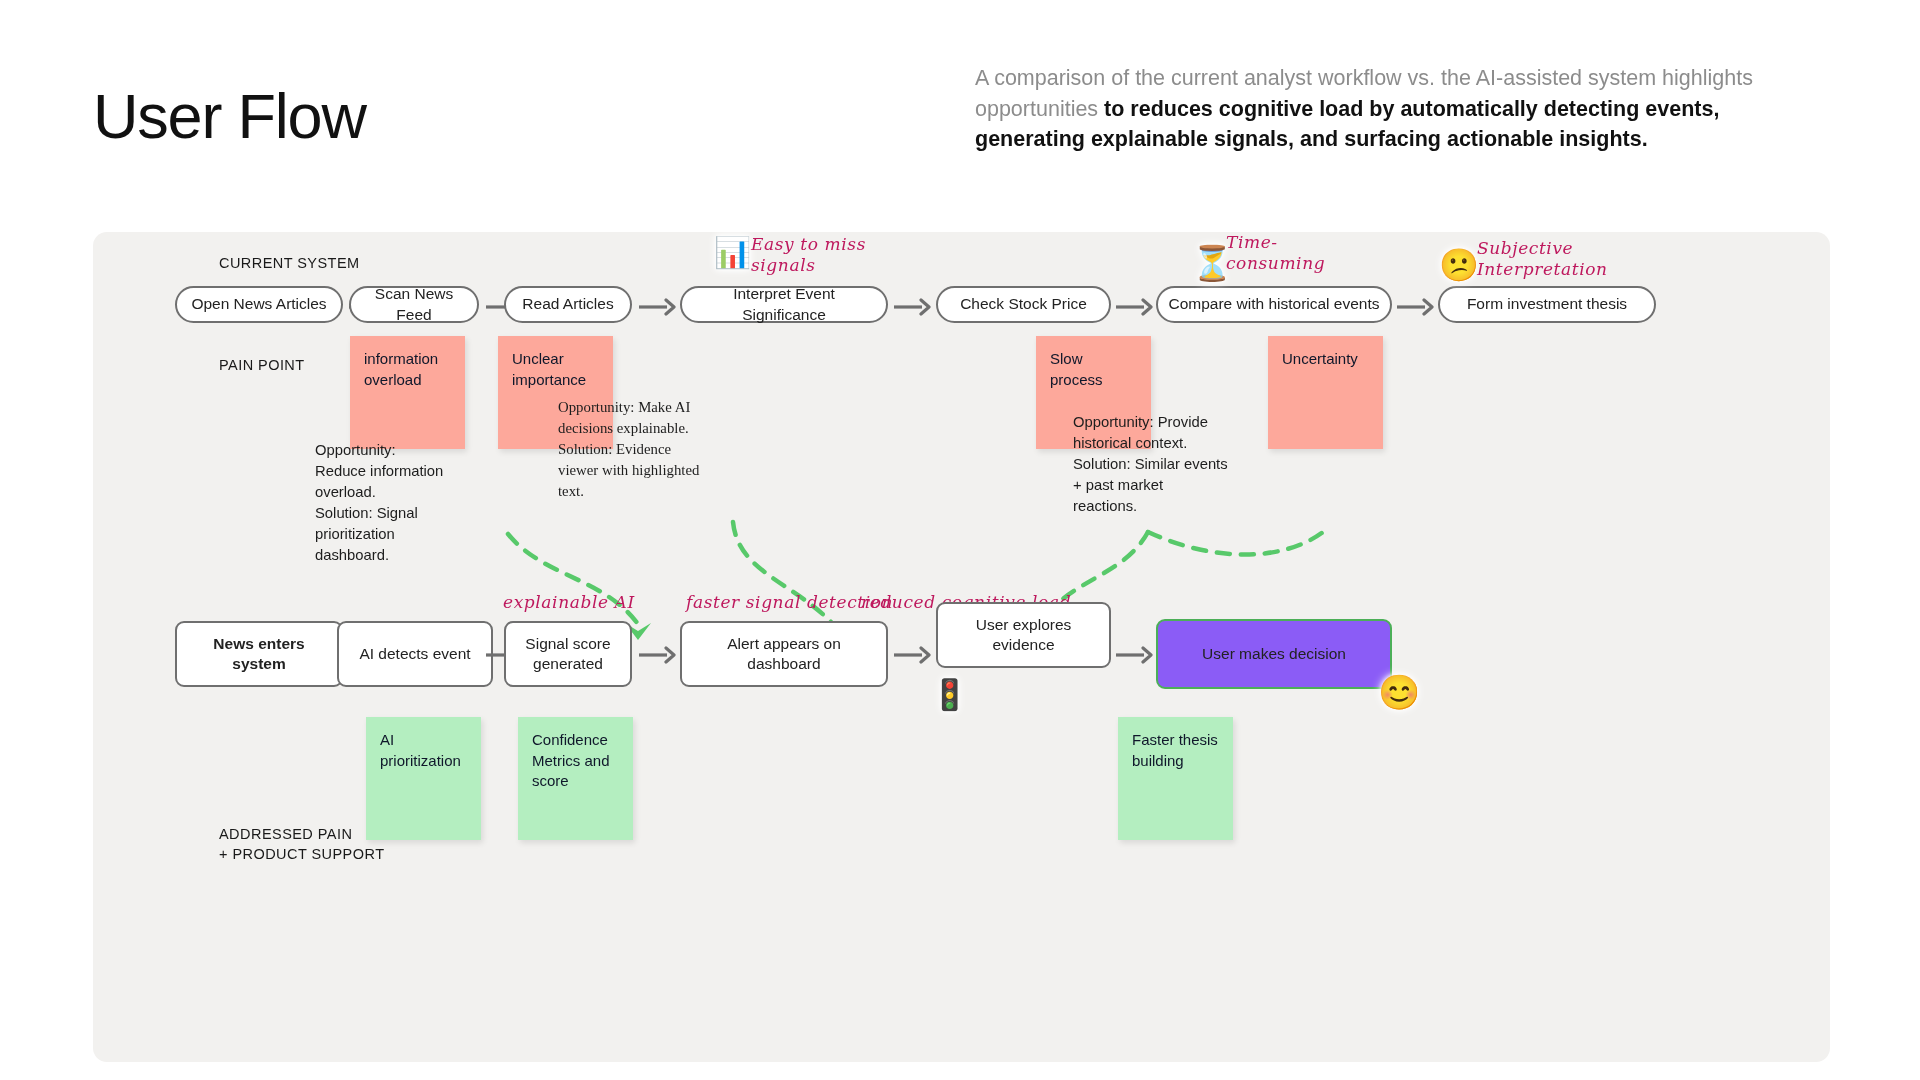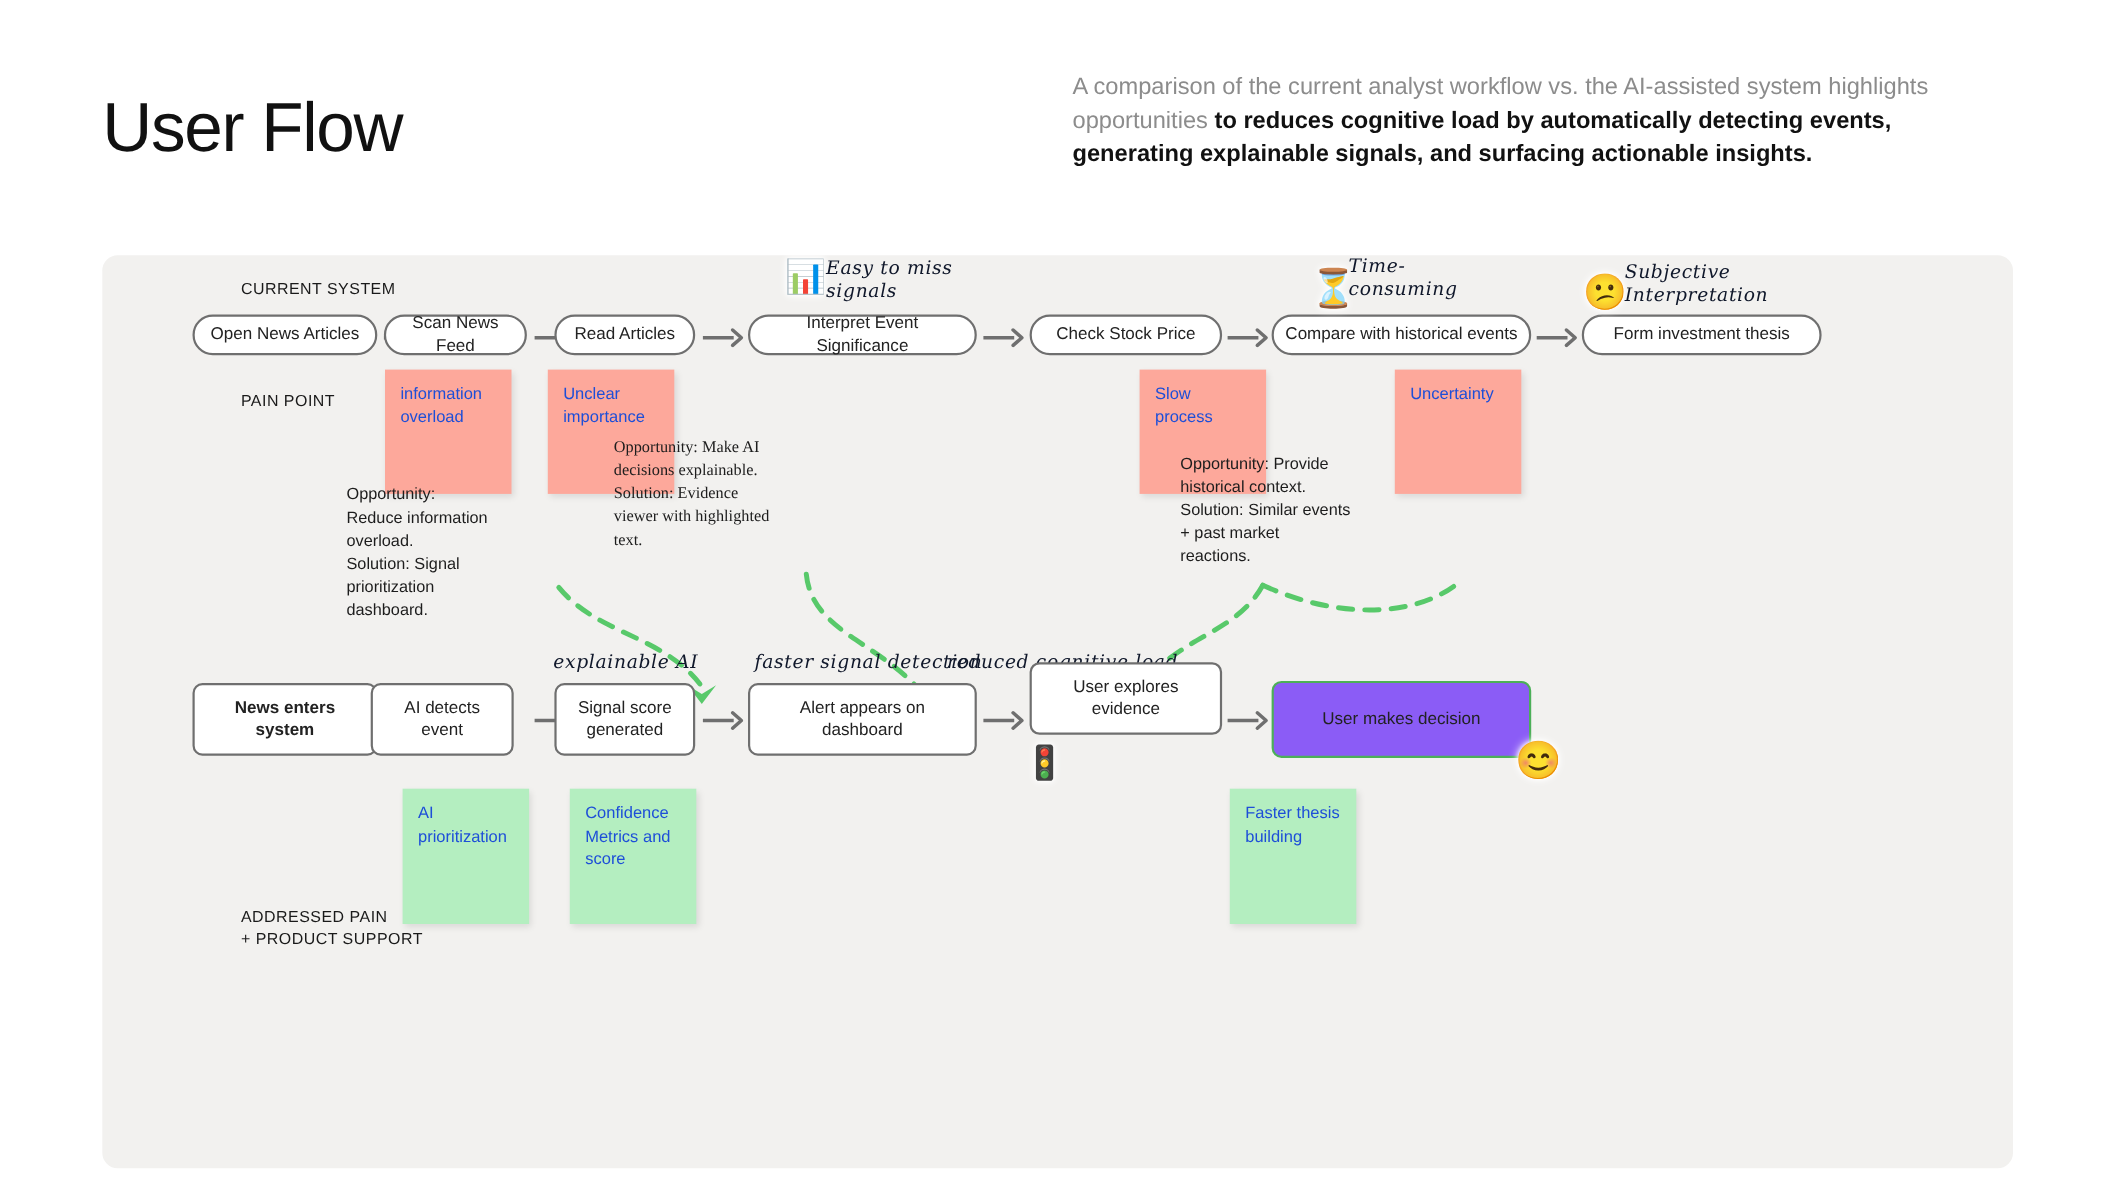--- a/index.html
+++ b/index.html
@@ -52,37 +52,37 @@
   
   .arrow-h {
     position: absolute; height: 22px;
     display: flex; align-items: center;
   }
   .arrow-h svg { display: block; }
 
   
   .sticky {
     position: absolute; padding: 13px 14px;
-    font-size: 15px; line-height: 1.38; color: #1d4ed8;
+    font-size: 15px; line-height: 1.38; color: #0f172a;
     box-shadow: 2px 3px 6px rgba(0,0,0,0.10);
     white-space: pre-line;
   }
   .sticky.pink { background: #fda89b; }
   .sticky.green { background: #b4eec0; }
 
   
   .opp-text {
     position: absolute; font-size: 14.8px; line-height: 1.42;
     color: #1d1d1d; white-space: pre-line;
   }
 
   
   .handwriting {
     position: absolute; font-family: "DejaVu Serif", serif;
-    font-style: italic; font-size: 17px; color: #0f172a;
+    font-style: italic; font-size: 17px; color: #be185d;
     line-height: 1.25; letter-spacing: 0.6px; white-space: pre-line;
   }
 
   
   .emoji {
     position: absolute; font-size: 34px; line-height: 1;
     filter: drop-shadow(0 0 2px #ffffff) drop-shadow(0 0 4px #ffffff);
     user-select: none;
   }
 
@@ -206,21 +206,21 @@
     <div class="handwriting" style="left:768px; top:360px;">reduced cognitive load</div>
 
     <div class="node rect" style="left:82px; top:389px; width:168px; height:66px;font-weight:bold;">News enters system</div>
     <div class="arrow-h" style="left:255px; top:412px; width:36px;">
       <svg width="36" height="18" viewBox="0 0 36 18">
           <path d="M1 9 H27" stroke="#6f6f6f" stroke-width="3.2" fill="none"></path>
           <path d="M26 2 L34 9 L26 16" stroke="#6f6f6f" stroke-width="3.2" fill="none" stroke-linecap="round" stroke-linejoin="round"></path>
         </svg>
     </div>
 
-    <div class="node rect" style="left:244px; top:389px; width:130px; height:66px;">AI detects event</div>
+    <div class="node rect" style="left:244px; top:389px; width:156px; height:66px;">AI detects event</div>
     <div class="arrow-h" style="left:392px; top:412px; width:36px;">
       <svg width="36" height="18" viewBox="0 0 36 18">
           <path d="M1 9 H27" stroke="#6f6f6f" stroke-width="3.2" fill="none"></path>
           <path d="M26 2 L34 9 L26 16" stroke="#6f6f6f" stroke-width="3.2" fill="none" stroke-linecap="round" stroke-linejoin="round"></path>
         </svg>
     </div>
 
     <div class="node rect" style="left:411px; top:389px; width:128px; height:66px;">Signal score generated</div>
     <div class="arrow-h" style="left:545px; top:412px; width:38px;">
       <svg width="38" height="18" viewBox="0 0 38 18">

